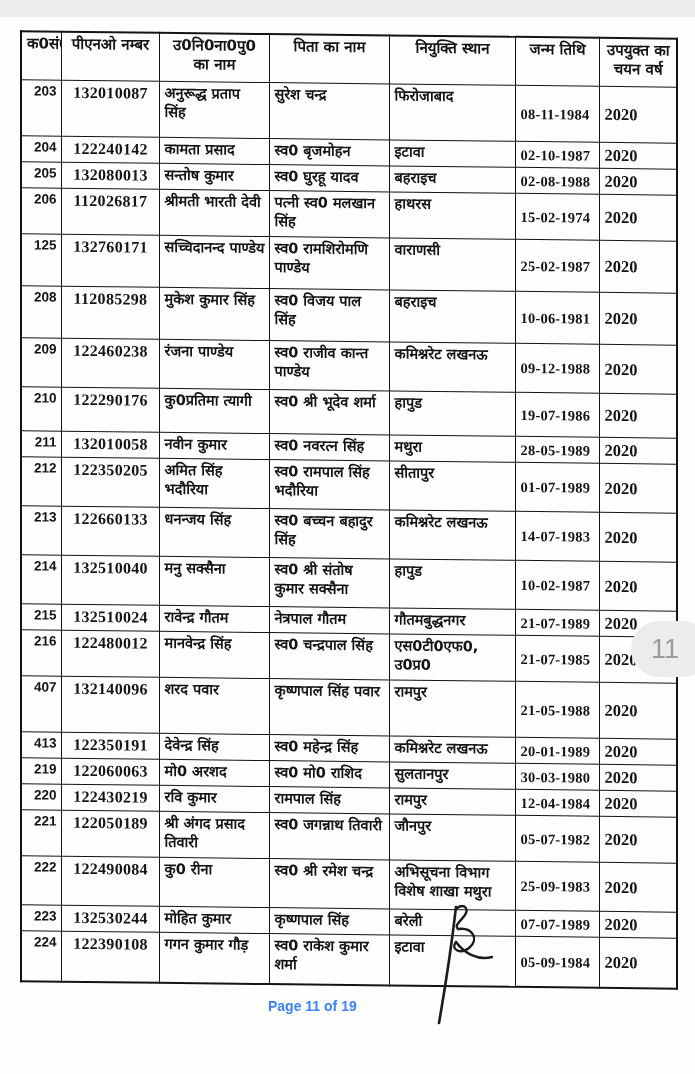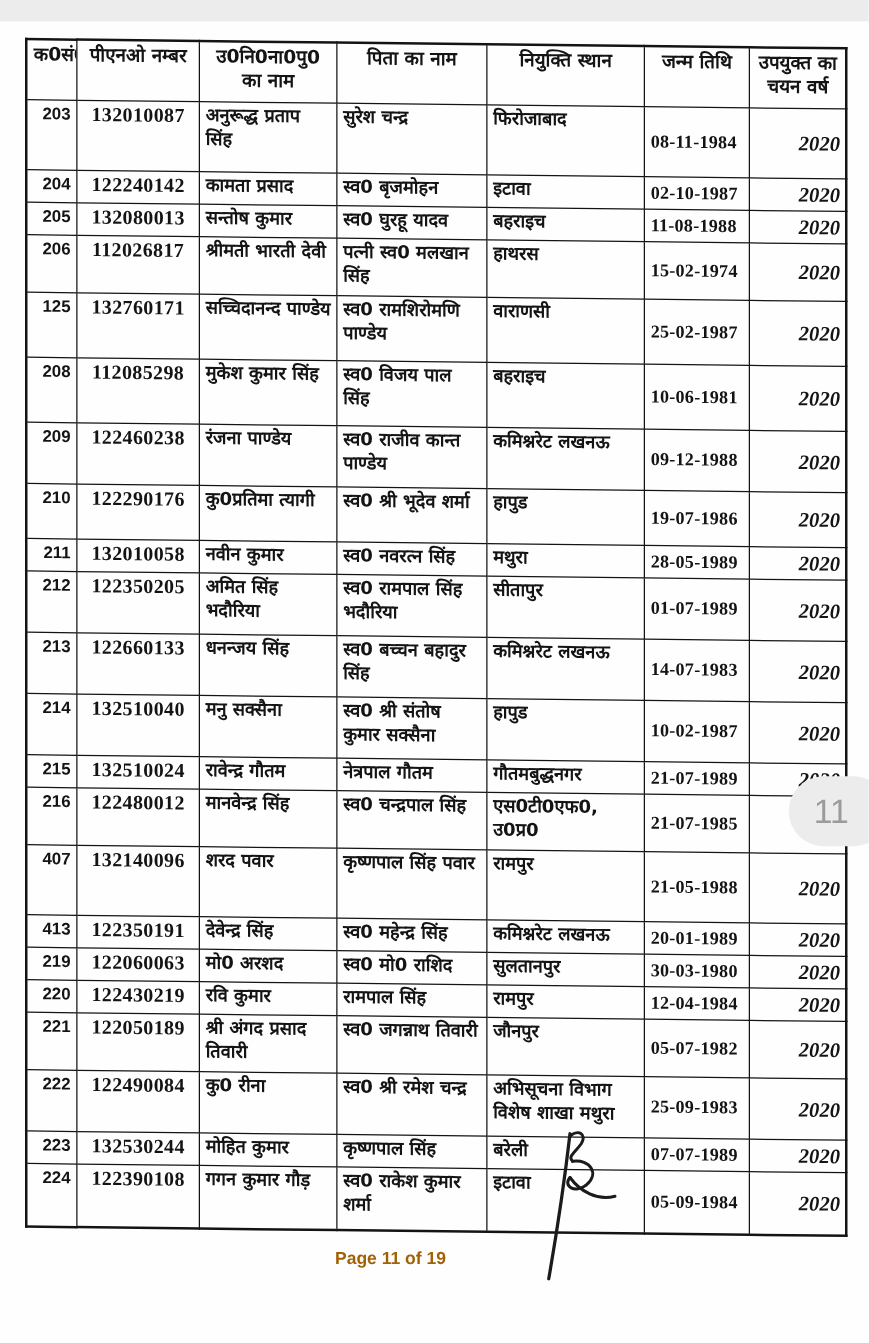--- a/index.html
+++ b/index.html
@@ -26,40 +26,40 @@
     vertical-align:top;
     font-weight:bold;
     font-size:14.5px;line-height:1.28;
     overflow:hidden;
   }
   th{text-align:center;font-size:15px;height:44px;}
   td{height:22px;}
   .c-sno{text-align:right;font-family:"Liberation Sans","DejaVu Sans",sans-serif;font-size:13.5px;}
   .c-pno{text-align:center;font-family:"Liberation Serif","DejaVu Serif",serif;font-size:16px;letter-spacing:.3px;}
   .c-dob{font-family:"Liberation Serif","DejaVu Serif",serif;font-size:14.5px;vertical-align:middle;letter-spacing:.2px;}
-  .c-year{text-align:right;font-family:"Liberation Serif","DejaVu Serif",serif;font-size:16.5px;vertical-align:middle;font-style:italic;}
+  .c-year{text-align:left;font-family:"Liberation Serif","DejaVu Serif",serif;font-size:16.5px;vertical-align:middle;}
   
   tbody tr:nth-child(1) td{height:52px;}
   tbody tr:nth-child(4) td{height:42px;}
   tbody tr:nth-child(5) td{height:48px;}
   tbody tr:nth-child(6) td{height:48px;}
   tbody tr:nth-child(7) td{height:45px;}
   tbody tr:nth-child(8) td{height:40px;}
   tbody tr:nth-child(10) td{height:45px;}
   tbody tr:nth-child(11) td{height:45px;}
   tbody tr:nth-child(12) td{height:45px;}
   tbody tr:nth-child(14) td{height:42px;}
   tbody tr:nth-child(15) td{height:52px;}
   tbody tr:nth-child(19) td{height:42px;}
   tbody tr:nth-child(20) td{height:45px;}
   tbody tr:nth-child(22) td{height:46px;margin-left:32px;}
   .footer-label{
     position:absolute;left:268px;top:981px;
     font-family:"Liberation Sans","DejaVu Sans",sans-serif;
-    font-weight:bold;font-size:14px;color:#a16207;
+    font-weight:bold;font-size:14px;color:#3b82f6;
   }
   .signature{position:absolute;left:412px;top:888px;width:86px;height:122px;}
   .page-badge{
     position:absolute;top:621px;right:-16px;width:80px;height:56px;
     background:#ececec;border-radius:28px;
     display:flex;align-items:center;justify-content:center;
     padding-right:12px;box-sizing:border-box;
     font-family:"Liberation Sans","DejaVu Sans",sans-serif;
     font-size:27px;color:#9b9b9b;
   }
@@ -112,21 +112,21 @@
     <td class="c-dob">02-10-1987</td>
     <td class="c-year">2020</td>
   </tr>
 
   <tr>
     <td class="c-sno">205</td>
     <td class="c-pno">132080013</td>
     <td class="c-name">सन्तोष कुमार</td>
     <td class="c-father">स्व0 घुरहू यादव</td>
     <td class="c-place">बहराइच</td>
-    <td class="c-dob">11-08-1988</td>
+    <td class="c-dob">02-08-1988</td>
     <td class="c-year">2020</td>
   </tr>
 
   <tr>
     <td class="c-sno">206</td>
     <td class="c-pno">112026817</td>
     <td class="c-name">श्रीमती भारती देवी</td>
     <td class="c-father">पत्नी स्व0 मलखान सिंह</td>
     <td class="c-place">हाथरस</td>
     <td class="c-dob">15-02-1974</td>

